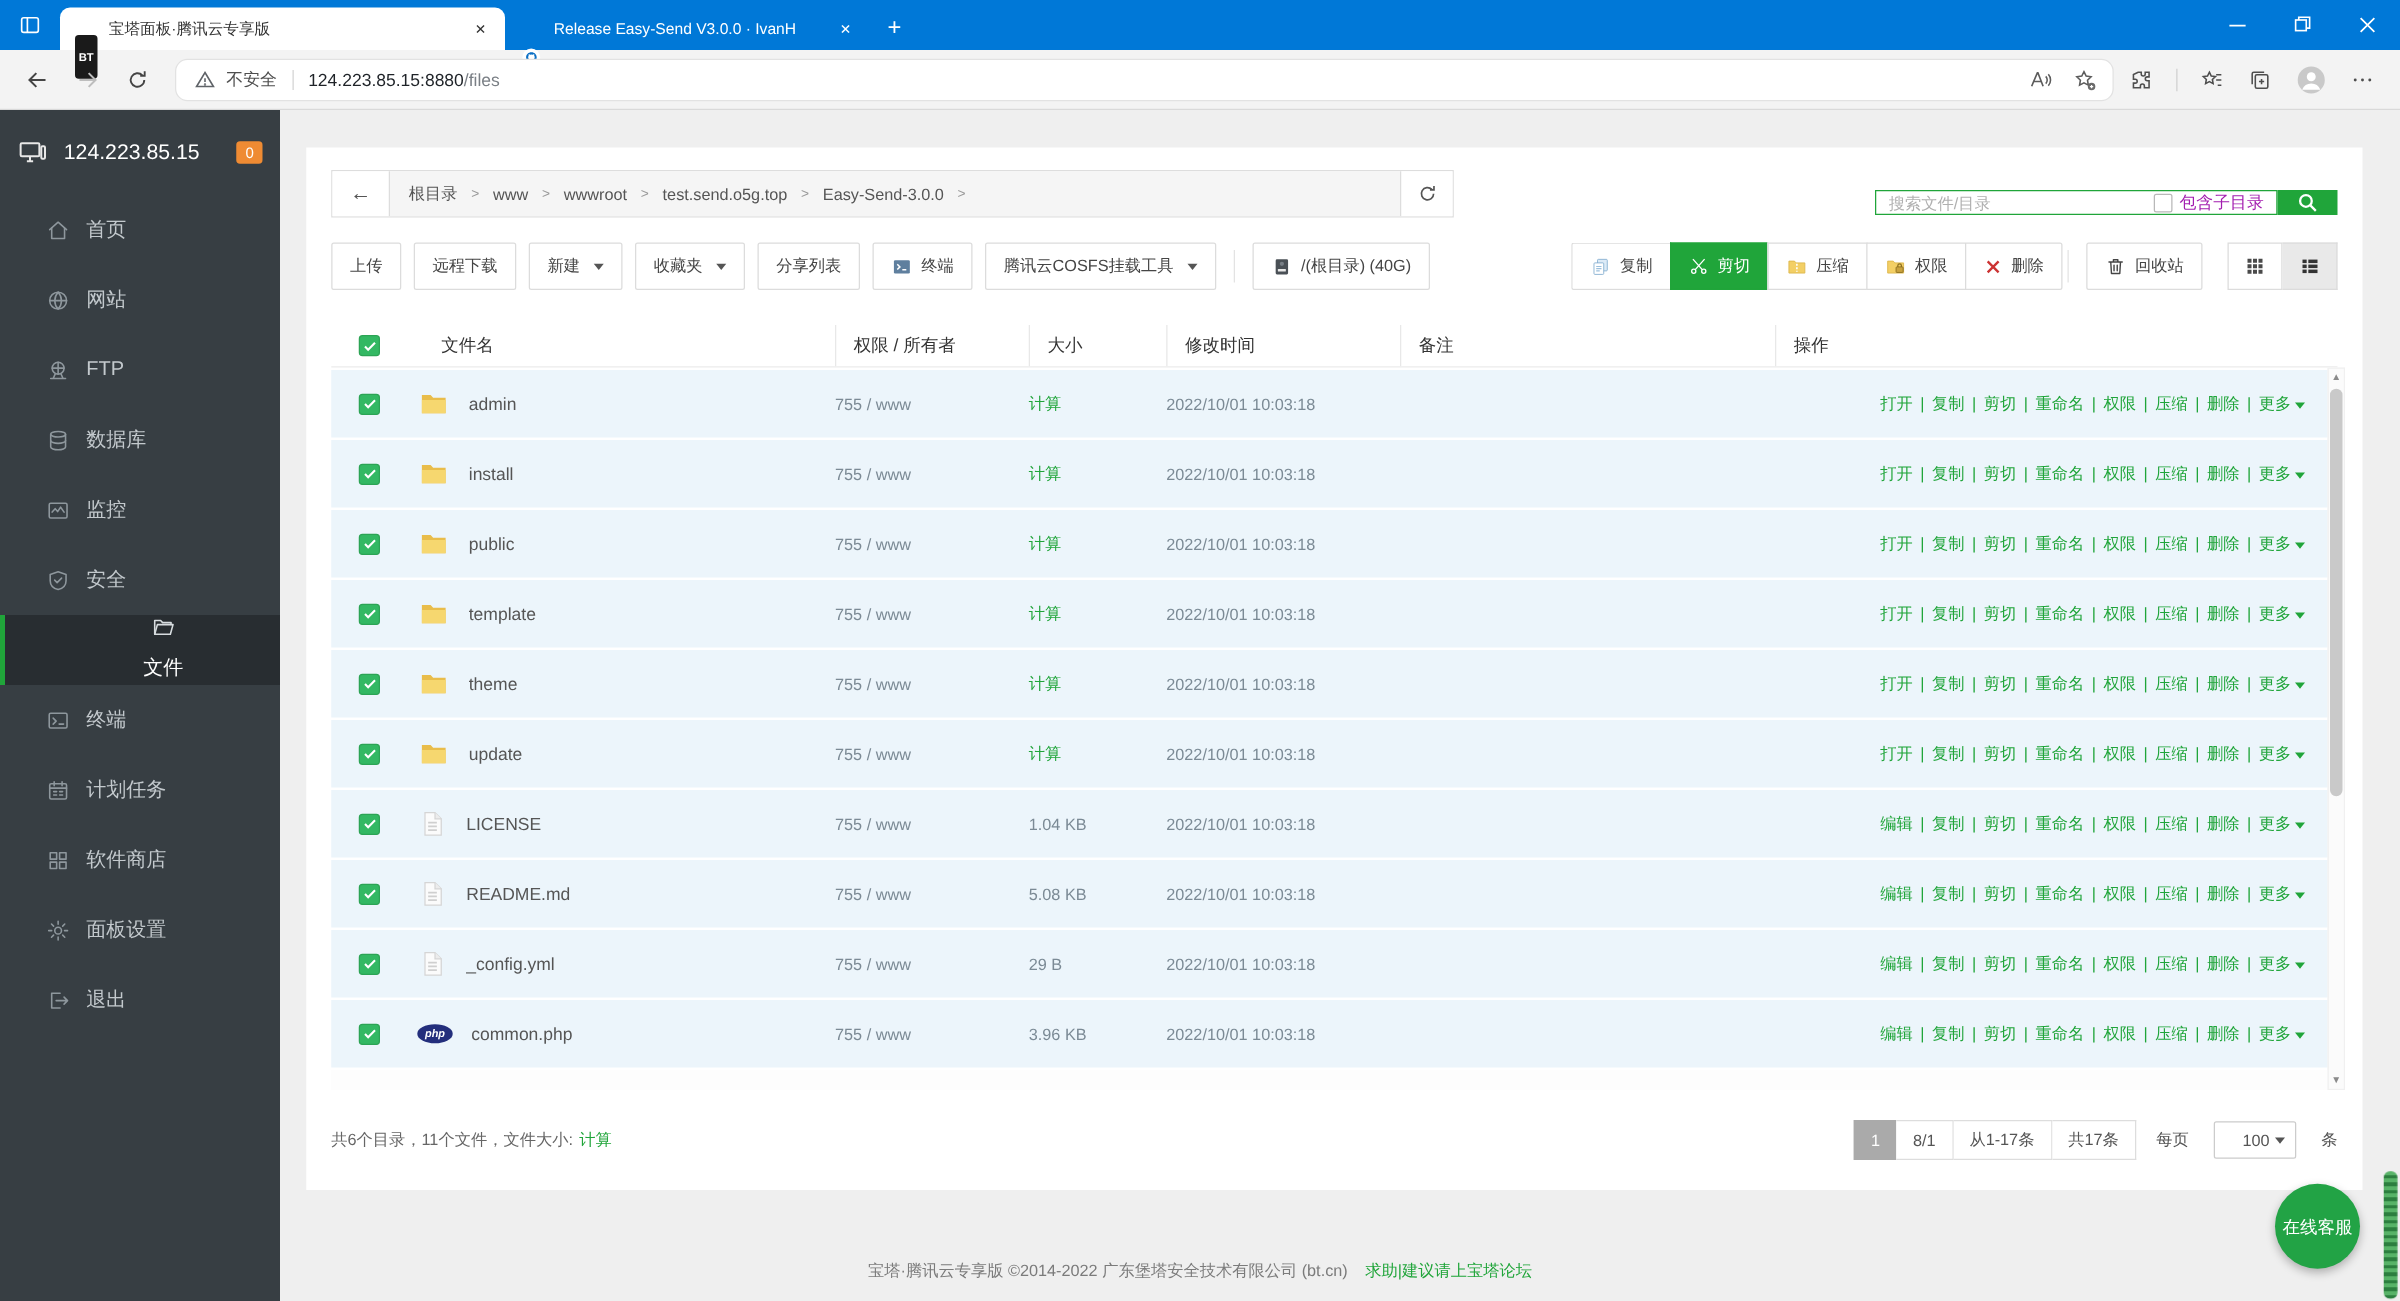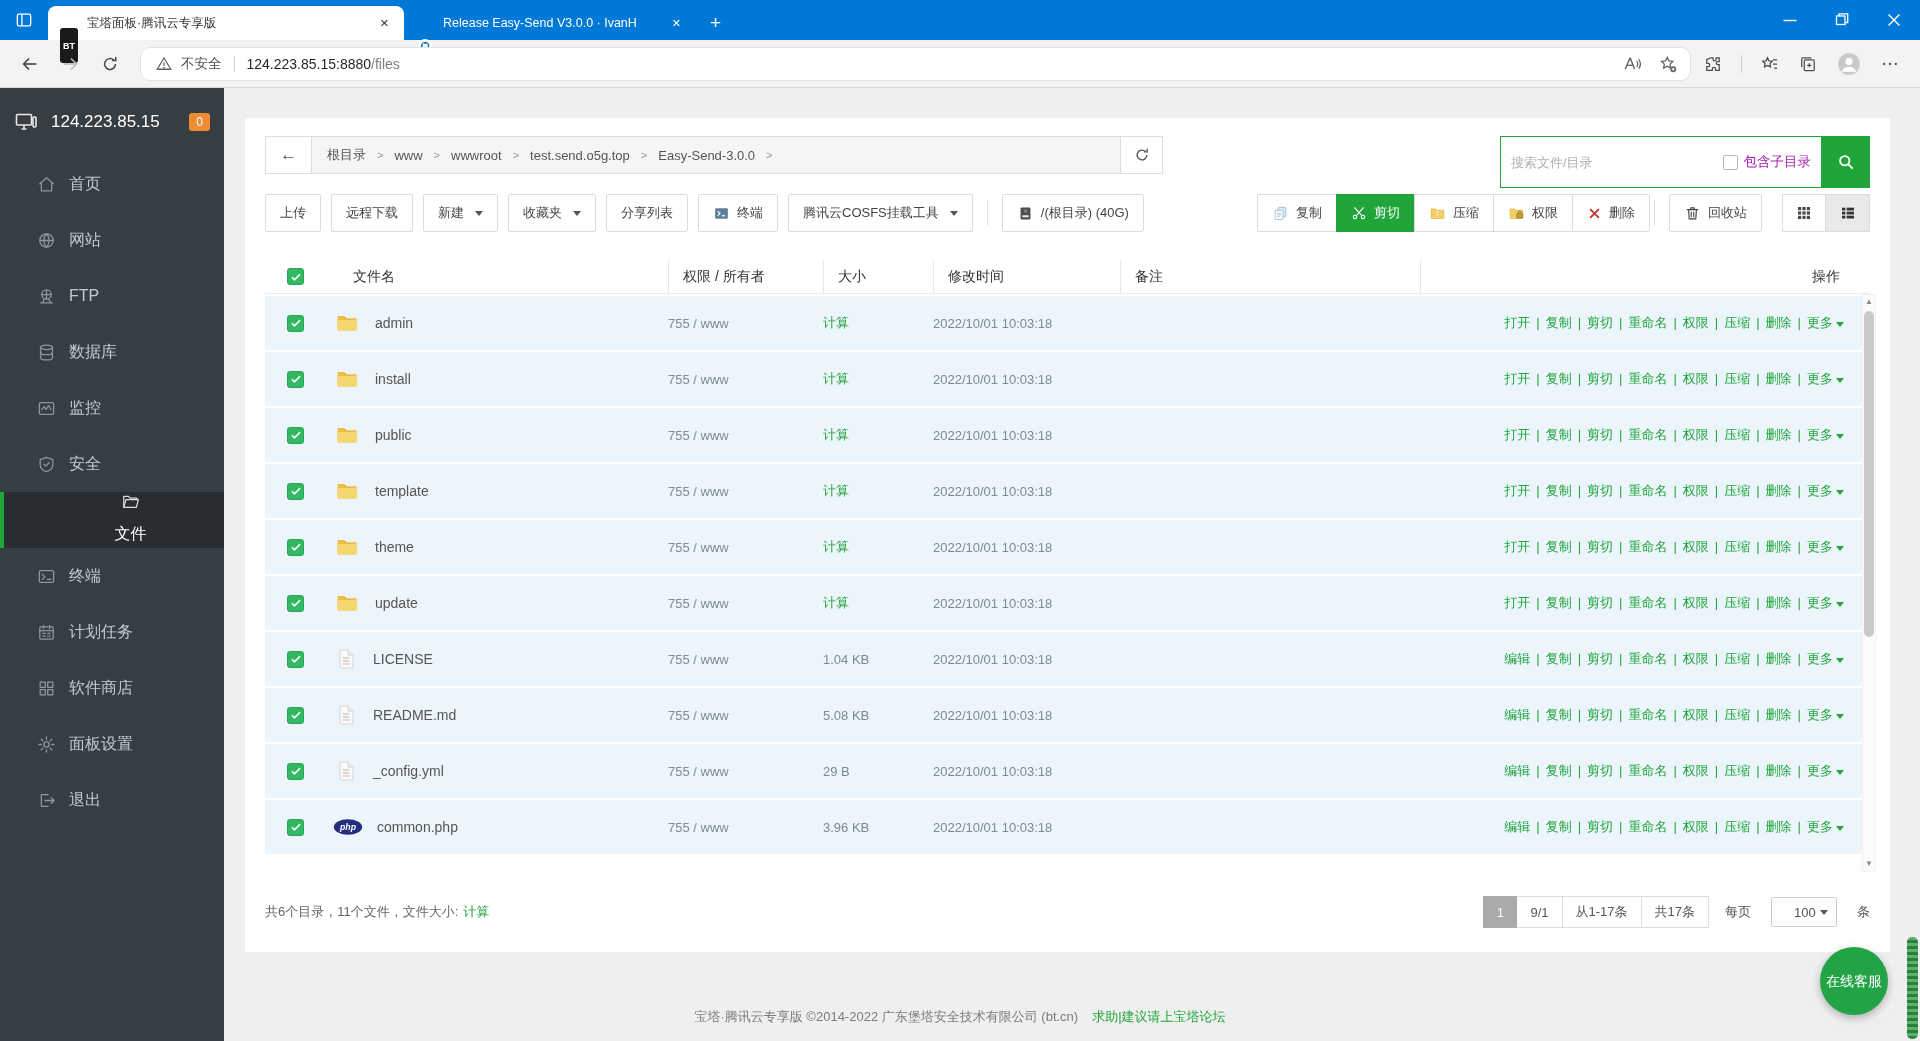--- a/index.html
+++ b/index.html
@@ -47,21 +47,21 @@
   .content { flex:1; position:relative; background:#efefef; }
   .card { background:#fff; margin:30px 30px 0 21px; padding:18px 20px 24px; }
 
   
   .path-row { display:flex; height:38px; }
   .path-group { display:flex; width:898px; border:1px solid #ddd; }
   .back-btn { width:46px; background:#fff; border-right:1px solid #ddd; display:flex; align-items:center; justify-content:center; font-size:17px; color:#555; }
   .crumbs { flex:1; background:#f5f5f5; display:flex; align-items:center; padding:0 15px; gap:11px; font-size:13px; color:#555; overflow:hidden; }
   .csep { color:#999; font-size:11px; }
   .refresh-btn { width:42px; background:#fff; border-left:1px solid #ddd; display:flex; align-items:center; justify-content:center; }
-  .search-group { margin-left:auto; display:flex; height:52px; }
+  .search-group { margin-left:auto; display:flex; height:52px;align-items:center; }
   .search-box { width:322px; border:1px solid #20a53a; background:#fff; display:flex; align-items:center; padding:0 10px; }
   .search-box input { border:none; outline:none; flex:1; font-size:13px; color:#333; font-family:inherit; min-width:0; }
   .search-box input::placeholder { color:#b0b0b0; }
   .subdir { display:flex; align-items:center; gap:6px; font-size:13.5px; color:#a21caf; white-space:nowrap; }
   .cb { width:15px; height:15px; border:1px solid #b8b8b8; background:#fff; border-radius:2px; }
   .search-btn { width:48px; background:#20a53a; border:none; display:flex; align-items:center; justify-content:center; }
 
   
   .tools-row { display:flex; align-items:center; margin-top:20px; height:38px; }
   .tbtn { height:38px; border:1px solid #dcdcdc; background:#fff; border-radius:2px; display:flex; align-items:center; padding:0 14px; font-size:13px; color:#454545; margin-right:10px; gap:7px; font-family:inherit; white-space:nowrap; }
@@ -78,21 +78,21 @@
   .vbtn:last-child { border-left:none; }
   .vbtn.active { background:#e9e9e9; }
 
   
   .table-area { position:relative; margin-top:28px; }
   .thead, .frow { display:grid; grid-template-columns:60px 343px 155px 110px 187px 1fr 450px; align-items:center; }
   .thead { height:34px; font-size:14px; color:#333; border-bottom:1px solid #ececec; }
   .hc { height:100%; display:flex; align-items:center; }
   .hc.sep { border-left:1px solid #e8e8e8; padding-left:14px; }
   .hc0 { padding-left:22px; } .hc1 { padding-left:28px; }
-  .hc6 { justify-content:flex-end; padding-right:30px; }
+  .hc6 { padding-right:30px; }
   .frow { height:54px; margin-top:2px; background:#ecf5fb; font-size:13px; color:#7b8a95; }
   .c0 { padding-left:22px; }
   .c1 { display:flex; align-items:center; gap:14px; padding-left:8px; }
   .fname { color:#555; font-size:14px; }
   .c6 { text-align:right; padding-right:26px; color:#20a53a; white-space:nowrap; }
   .c6 a { color:#20a53a; text-decoration:none; }
   .asep { color:#20a53a; margin:0 6px; }
   .mcaret { display:inline-block; width:0; height:0; border-left:4px solid transparent; border-right:4px solid transparent; border-top:5px solid #20a53a; margin-left:3px; }
   .sizelink { color:#20a53a; }
   .checkbox { width:17px; height:17px; background:#33b863; border:1px solid #2ca455; border-radius:3px; display:flex; align-items:center; justify-content:center; }
@@ -815,21 +815,21 @@
           <span class="sarr down">▼</span>
         </div>
       </div>
 
       <div class="status-row">
         <span>共6个目录，11个文件，文件大小:</span>
         <a class="calc">计算</a>
         <div class="pager" id="pager">
             <div class="pgroup">
               <div class="pcell cur">1</div>
-              <div class="pcell">9/1</div>
+              <div class="pcell">8/1</div>
               <div class="pcell">从1-17条</div>
               <div class="pcell">共17条</div>
             </div>
             <div class="perpage">
               <span>每页</span>
               <div class="psel">
                 <span>100</span>
                 <span class="caret"></span>
               </div>
               <span>条</span>

